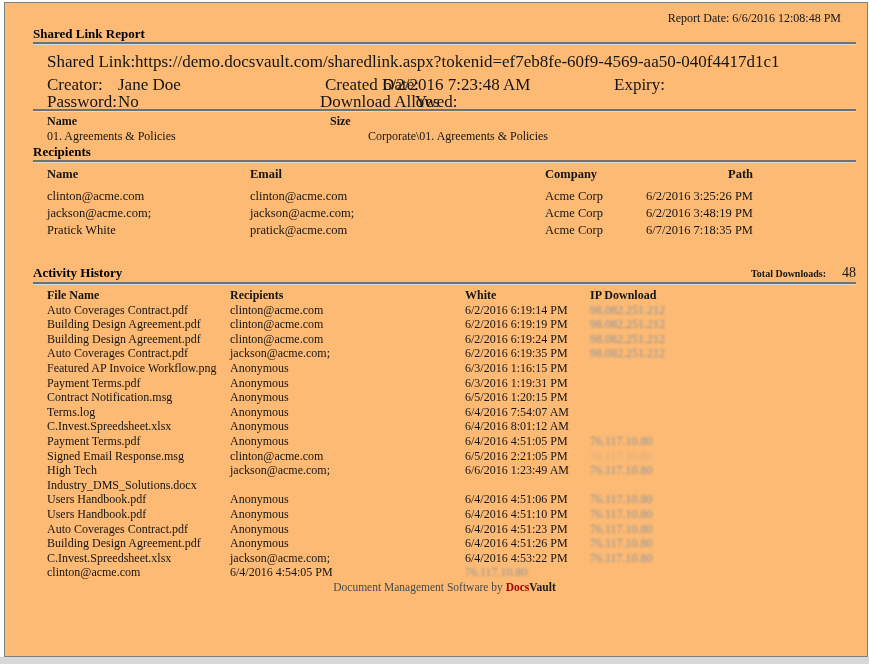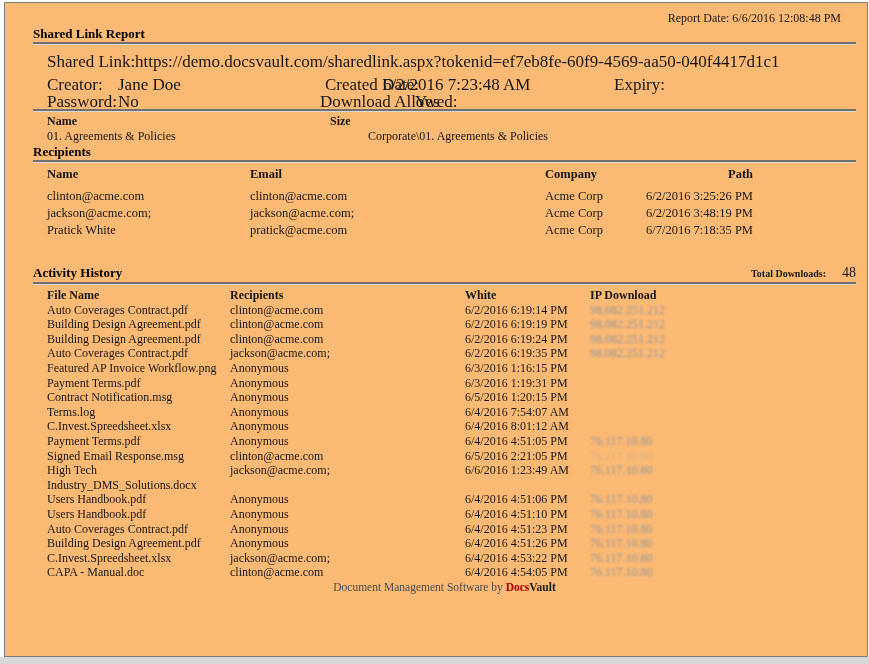--- a/index.html
+++ b/index.html
@@ -223,21 +223,20 @@
           <span>6/4/2016 4:51:26 PM</span>
           <span class="redacted">76.117.10.80</span>
         </div>
         <div class="ah-row">
           <span class="file">C.Invest.Spreedsheet.xlsx</span>
           <span>jackson@acme.com;</span>
           <span>6/4/2016 4:53:22 PM</span>
           <span class="redacted">76.117.10.80</span>
         </div>
         <div class="ah-row">
-          <span class="file">CAPA - Manual.doc</span>
           <span>clinton@acme.com</span>
           <span>6/4/2016 4:54:05 PM</span>
           <span class="redacted">76.117.10.80</span>
         </div>
       </div>
 
     <div class="footer">
       <span>Document Management Software by </span><span class="brand-docs">Docs</span><span class="brand-vault">Vault</span>
     </div>
   </div>

